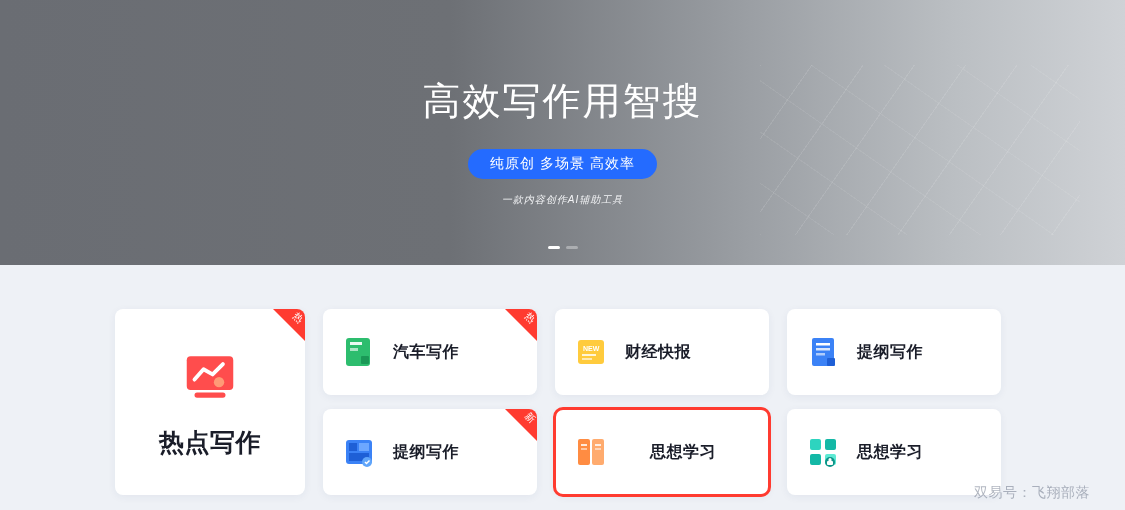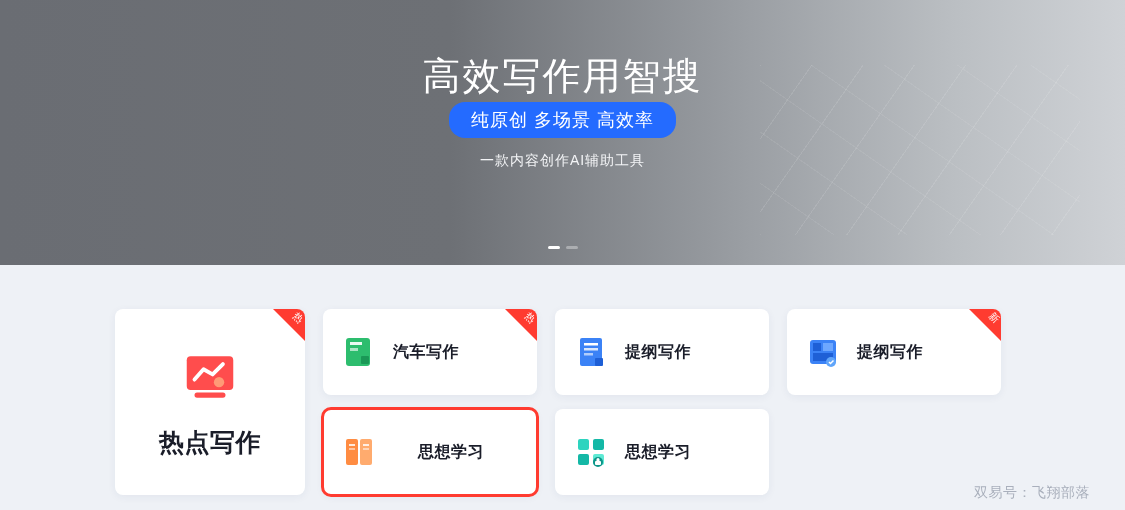--- a/index.html
+++ b/index.html
@@ -11,21 +11,21 @@
       overflow: hidden;
       position: relative;
     }
     .hero {
       height: 265px;
       background: linear-gradient(90deg, #6a6d73 0%, #6d7075 40%, #989ca1 65%, #bbbfc3 85%, #cfd2d6 100%);
       position: relative;
       display: flex;
       flex-direction: column;
       align-items: center;
-      padding-top: 51px;
+      padding-top: 76px;
     }
     .hero::before {
       
       content: "";
       position: absolute;
       right: 45px;
       bottom: 30px;
       width: 320px;
       height: 170px;
       background:
@@ -38,32 +38,34 @@
       opacity: 0.5;
       pointer-events: none;
     }
     .hero-title {
       color: #fff;
       font-size: 38px;
       font-weight: 500;
       letter-spacing: 2px;
     }
     .hero-tags {
+      margin-top: 22px;
       background: #246bff;
       color: #fff;
-      font-size: 18px;
+      font-size: 14px;
       padding: 6px 22px;
       border-radius: 16px;
       letter-spacing: 1px;
     }
     .hero-sub {
       margin-top: 14px;
       color: #f3f4f6;
-      font-size: 14px;
+      font-size: 10px;
       letter-spacing: 1px;
+      font-style: italic;
     }
     .dots {
       position: absolute;
       bottom: 16px;
       left: 50%;
       transform: translateX(-50%);
       display: flex;
       gap: 6px;
     }
     .dots span {
@@ -188,20 +190,31 @@
       <svg viewBox="0 0 36 36" width="36" height="36">
         <rect x="5" y="4" width="24" height="28" rx="3" fill="#2dbd6e"></rect>
         <rect x="9" y="8" width="12" height="3" fill="#fff" opacity="0.9"></rect>
         <rect x="9" y="14" width="8" height="3" fill="#fff" opacity="0.6"></rect>
         <rect x="20" y="22" width="8" height="8" rx="1" fill="#1a9856"></rect>
       </svg>
     </span>
     <div class="card-label">汽车写作</div>
   </div>
 
+  <div class="card">
+    <span class="ico">
+      <svg viewBox="0 0 36 36" width="36" height="36">
+        <rect x="5" y="6" width="26" height="24" rx="3" fill="#ffcb3d"></rect>
+        <text x="10" y="17" font-size="7" fill="#fff" font-weight="bold">NEW</text>
+        <rect x="9" y="20" width="14" height="2" fill="#fff" opacity="0.8"></rect>
+        <rect x="9" y="24" width="10" height="2" fill="#fff" opacity="0.6"></rect>
+      </svg>
+    </span>
+    <div class="card-label">财经快报</div>
+  </div>
 
   <div class="card">
     <span class="ico">
       <svg viewBox="0 0 36 36" width="36" height="36">
         <rect x="7" y="4" width="22" height="28" rx="2" fill="#3b82f6"></rect>
         <rect x="11" y="9" width="14" height="2.5" fill="#fff"></rect>
         <rect x="11" y="14" width="14" height="2.5" fill="#fff" opacity="0.8"></rect>
         <rect x="11" y="19" width="9" height="2.5" fill="#fff" opacity="0.6"></rect>
         <rect x="22" y="24" width="8" height="8" rx="1" fill="#1e5fd6"></rect>
       </svg>

